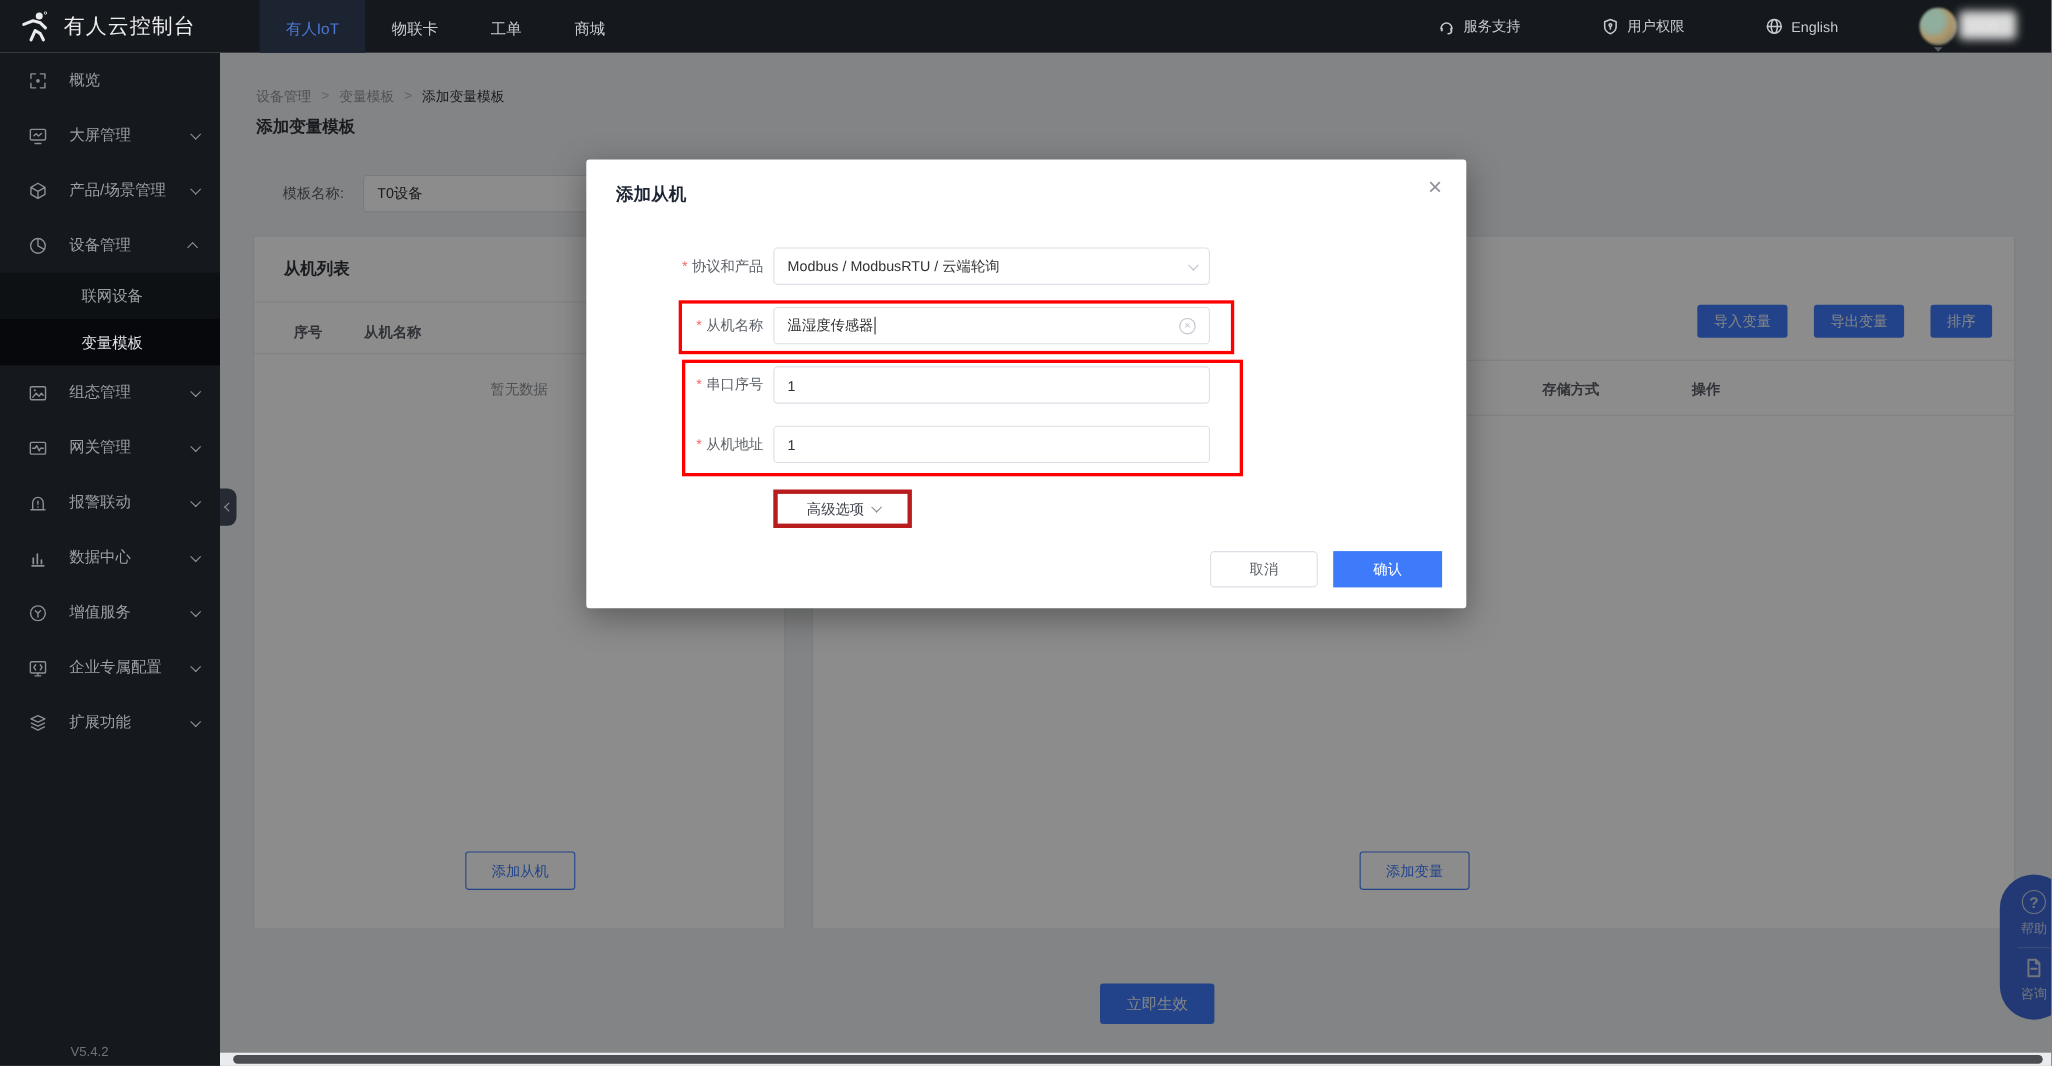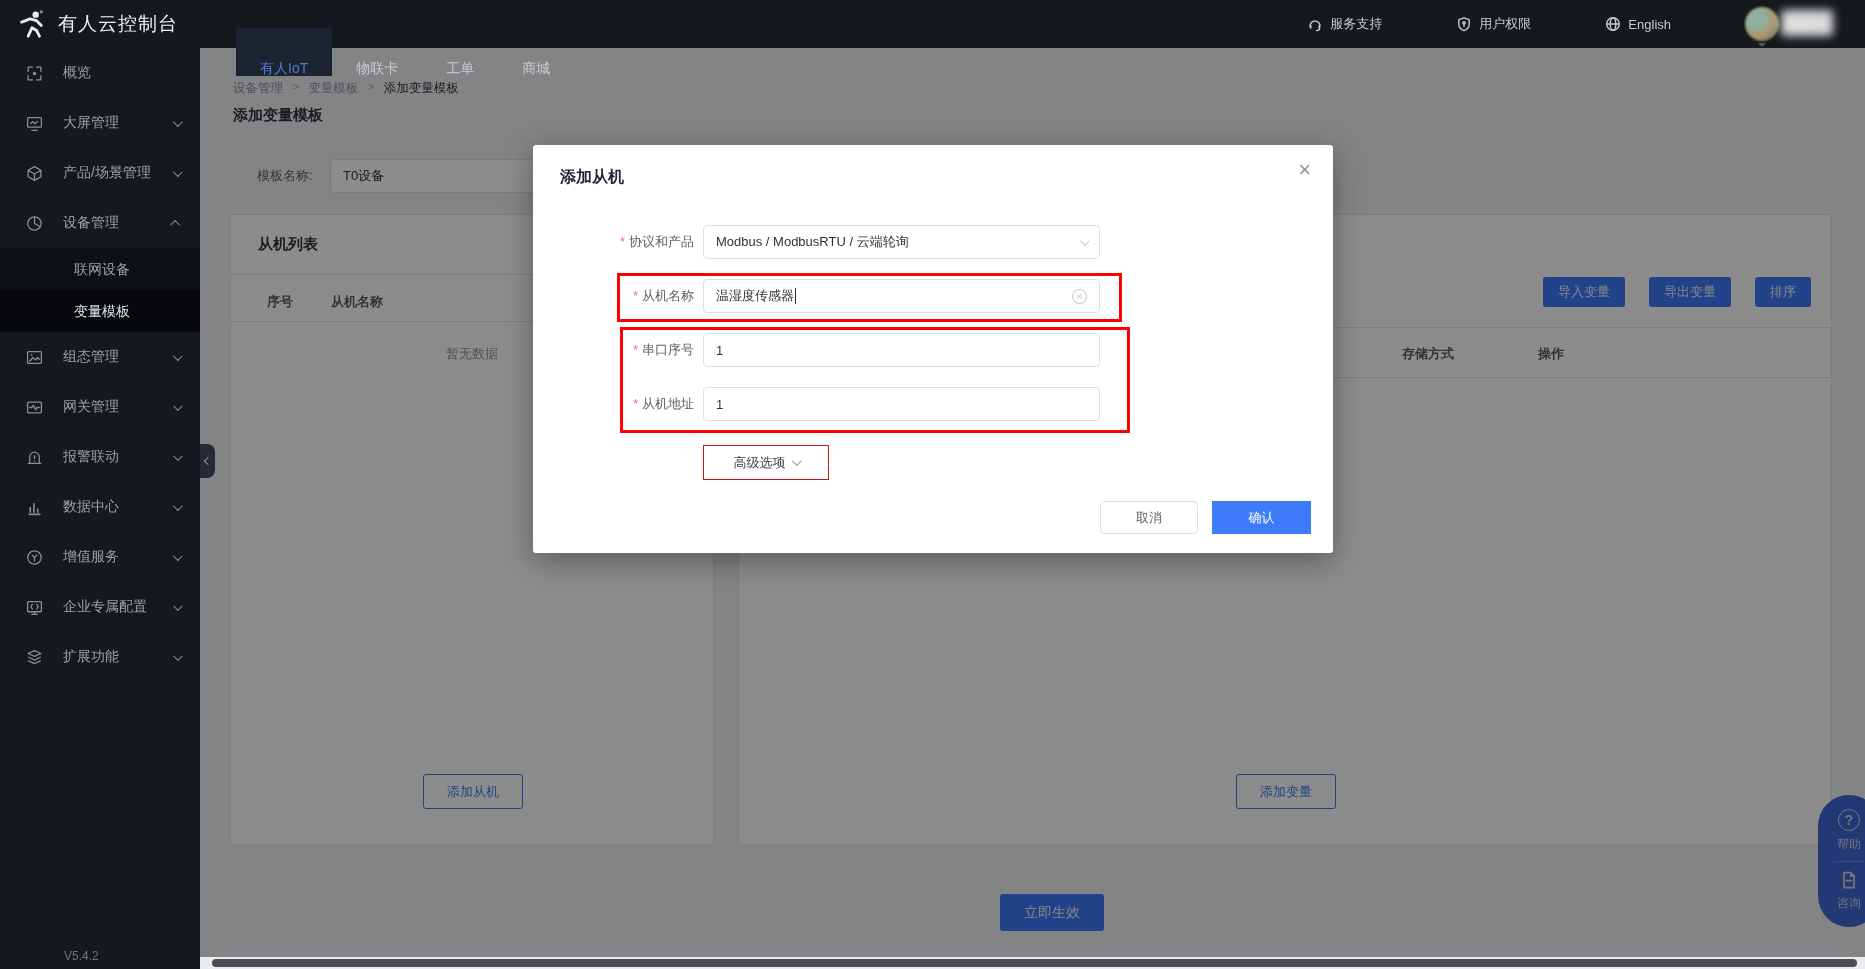--- a/index.html
+++ b/index.html
@@ -5,21 +5,21 @@
   :root{ --c-primary:#3e7bfa; --c-annotation:#ff0000; }
   *{box-sizing:border-box; margin:0; padding:0;}
   body{font-family:"Liberation Sans","DejaVu Sans",sans-serif; background:#2b2d31;}
   .stage{position:relative; width:1865px; height:969px; overflow:hidden; background:#eef0f3;}
 
   
   .topbar{position:absolute; left:0; top:0; width:1865px; height:48px; background:#15181c; z-index:30; display:flex; align-items:center;}
   .logo{width:30px; height:30px; margin-left:16px; flex:0 0 auto;}
   .brand{color:#eceef0; font-size:19px; letter-spacing:1px; margin-left:12px; font-weight:500;}
   .tabs{display:flex; height:48px; margin-left:58px;}
-  .tab{height:48px; line-height:48px; padding:16px 24px; font-size:14px; color:#c9cdd2; cursor:pointer;margin-top:28px;}
+  .tab{height:48px; line-height:48px; padding:2px 24px; font-size:14px; color:#c9cdd2; cursor:pointer;}
   .tab.active{background:#1c2431; color:#4d79d4;}
   .hright{margin-left:auto; display:flex; align-items:center; height:48px;gap:44px;}
   .hitem{display:flex; align-items:center; gap:7px; color:#c6cacf; font-size:13px; margin-right:30px; cursor:pointer;}
   .hic{width:16px; height:16px; stroke:#c6cacf; fill:none; stroke-width:1.4; stroke-linecap:round; stroke-linejoin:round;}
   .user-wrap{position:relative; width:120px; height:48px; flex:0 0 auto;}
   .avatar{position:absolute; left:0; top:7px; width:34px; height:34px; border-radius:50%;
           background:radial-gradient(circle at 35% 35%, #8fae9d 0 30%, #b09468 55%, #4e6e74 100%); filter:blur(1px); cursor:pointer;}
   .avatar-caret{position:absolute; left:13px; top:43px; width:0; height:0; border-left:4px solid transparent; border-right:4px solid transparent; border-top:4px solid #565b61;}
   .uname{position:absolute; left:42px; top:14px; width:90px; height:20px; color:#8a8f96; font-size:13px; line-height:20px; filter:blur(1.5px);}
   .blur-patch{position:absolute; left:-6px; top:-4px; width:52px; height:26px; background:rgba(235,235,235,.92); filter:blur(4px); border-radius:4px;}
@@ -78,21 +78,21 @@
   .m-title{position:absolute; left:27px; top:22px; font-size:16px; font-weight:700; color:#1d2433;}
   .m-close{position:absolute; right:22px; top:14px; font-size:22px; color:#909399; cursor:pointer; line-height:1;}
   .m-row{position:absolute; left:0; width:100%; height:34px; display:flex;}
   .m-label{flex:0 0 161px; text-align:right; font-size:13px; color:#5a5e66; line-height:34px;}
   .req{color:#f56c6c; margin-right:4px;}
   .m-control{position:absolute; left:170px; top:0; width:397px; height:34px; border:1px solid #dcdfe6; border-radius:4px; background:#fff; font-size:13px; color:#303133; display:flex; align-items:center; padding:0 12px;}
   .m-input{position:absolute; left:170px; top:0; width:397px; height:34px; border:1px solid #dcdfe6; border-radius:4px; font-size:13px; color:#303133; padding:0 12px; font-family:inherit;}
   .sel-caret{margin-left:auto; width:7px; height:7px; border-right:1.5px solid #c0c4cc; border-bottom:1.5px solid #c0c4cc; transform:rotate(45deg) translateY(-2px);}
   .text-caret{width:1px; height:16px; background:#303133; margin-left:1px;}
   .clear-ic{margin-left:auto; width:15px; height:15px; border:1px solid #c0c4cc; border-radius:50%; color:#c0c4cc; font-size:10px; line-height:13px; text-align:center; cursor:pointer;}
-  .adv-btn{position:absolute; left:170px; top:300px; width:126px; height:35px; background:#fff; border:1px solid #b91c1c; border-radius:0; font-size:13px; color:#3a3f47; cursor:pointer; font-family:inherit; display:flex; align-items:center; justify-content:center; gap:6px;}
+  .adv-btn{position:absolute; left:170px; top:300px; width:126px; height:35px; background:#fff; border:4px solid #b91c1c; border-radius:0; font-size:13px; color:#3a3f47; cursor:pointer; font-family:inherit; display:flex; align-items:center; justify-content:center; gap:6px;}
   .adv-btn .chev{margin:0; border-color:#8b9097;}
   .m-cancel{position:absolute; left:567px; top:356px; width:98px; height:33px; background:#fff; border:1px solid #dcdfe6; border-radius:4px; color:#5a5e66; font-size:13px; cursor:pointer; font-family:inherit;}
   .m-confirm{position:absolute; left:679px; top:356px; width:99px; height:33px; background:var(--c-primary); border:none; border-radius:0; color:#fff; font-size:13px; cursor:pointer; font-family:inherit;}
 
   .annot{position:absolute; border:3px solid var(--c-annotation); z-index:20; pointer-events:none;}
   .annot.r1{left:617px; top:273px; width:505px; height:49px;}
   .annot.r2{left:620px; top:327px; width:510px; height:106px;}
 </style>
 </head>
 <body>

